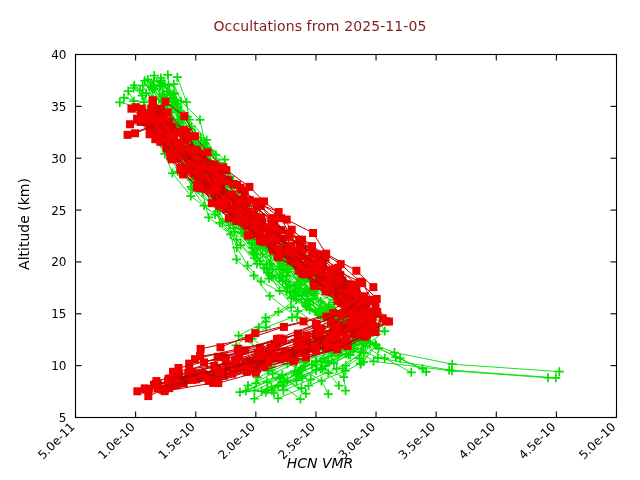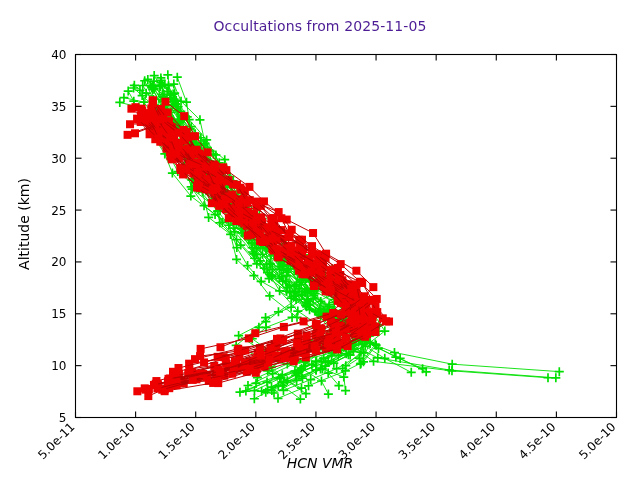--- a/index.html
+++ b/index.html
@@ -19,21 +19,21 @@
     height: 480px;
     background: #ffffff;
   }
   #chart-title {
     position: absolute;
     left: 0;
     top: 18px;
     width: 640px;
     text-align: center;
     font-size: 14px;
-    color: #4c1d95;
+    color: #7f1d1d;
     letter-spacing: 0.1px;
   }
   #plot-svg {
     position: absolute;
     left: 0;
     top: 0;
   }
   .axis-label {
     position: absolute;
     font-size: 14px;

